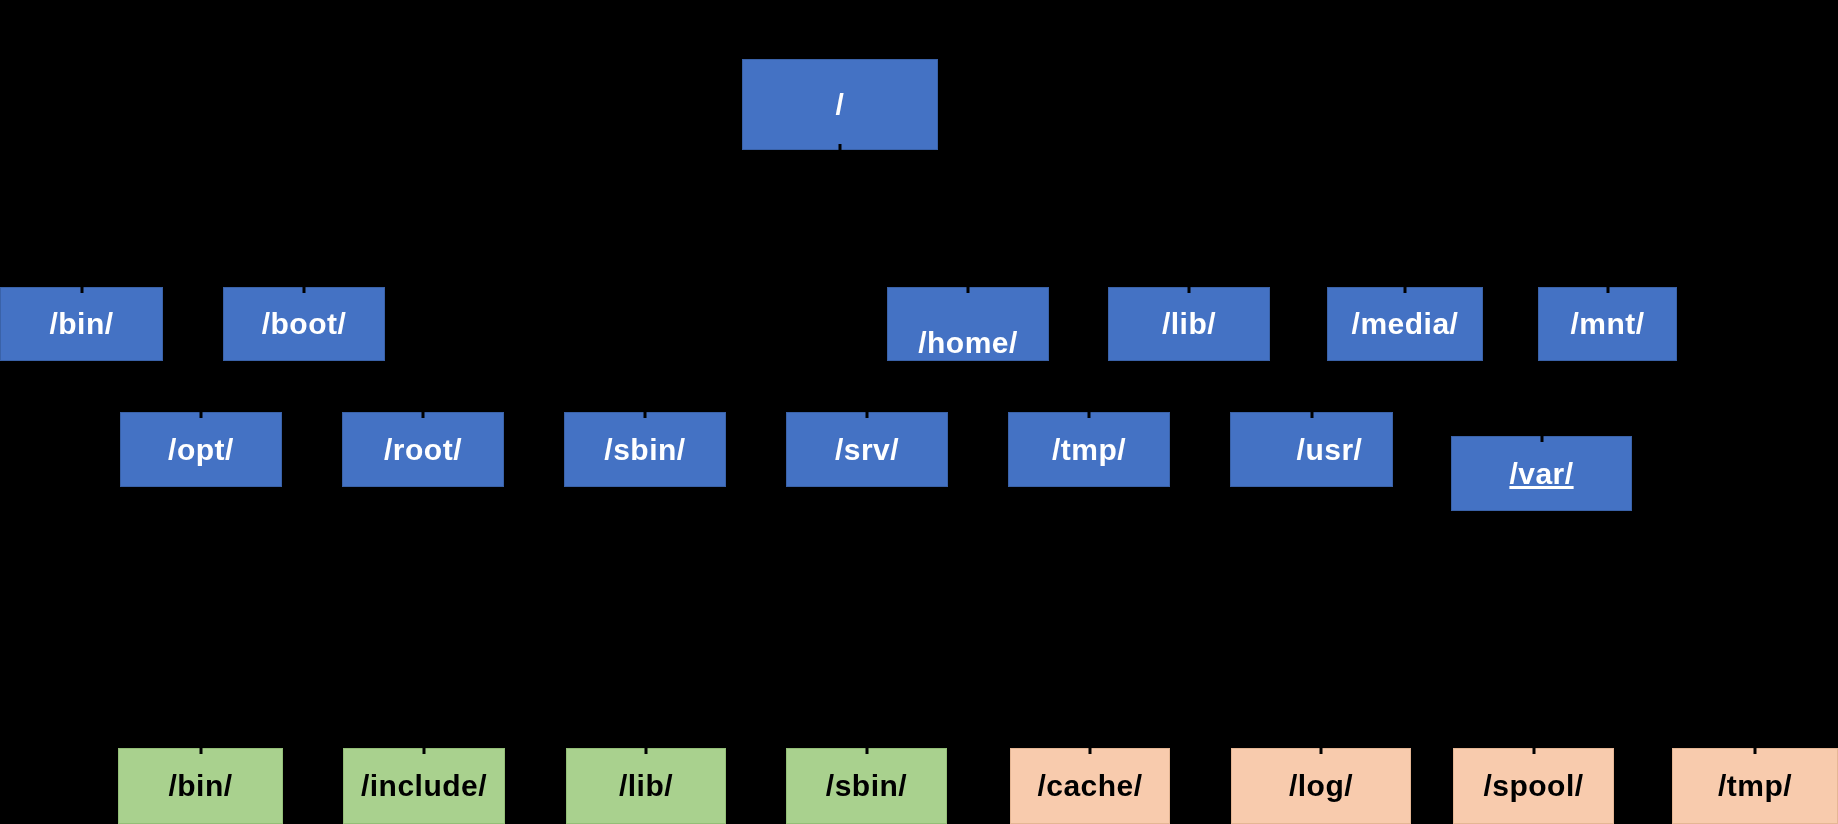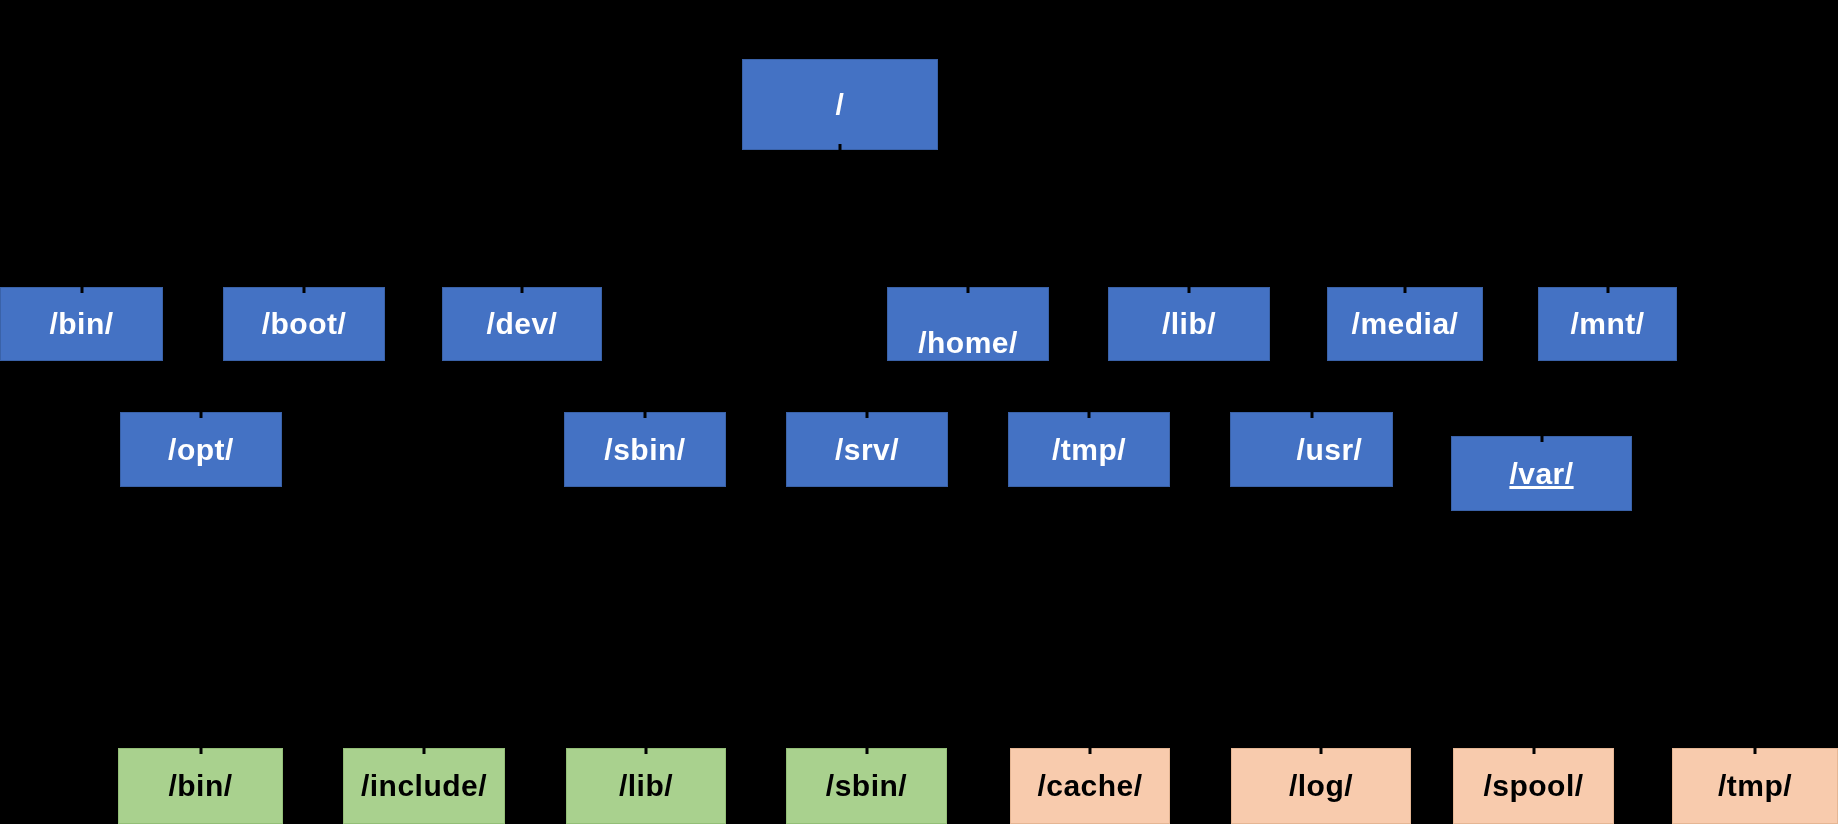--- a/index.html
+++ b/index.html
@@ -61,42 +61,42 @@
       <span class="stub bottom"></span>
     </div>
     <div class="node blue" style="left: 0px; top: 287px; width: 163px; height: 74px;">
       <span>/bin/</span>
       <span class="stub top"></span>
     </div>
     <div class="node blue" style="left: 223px; top: 287px; width: 162px; height: 74px;">
       <span>/boot/</span>
       <span class="stub top"></span>
     </div>
-    <div class="node blue" style="left: 442px; top: 287px; width: 160px; height: 74px;">
-      <span>/dev/</span>
-      <span class="stub top"></span>
-    </div>
     <div class="node blue" style="left: 887px; top: 287px; width: 162px; height: 74px; align-items: flex-end;">
       <span>/home/</span>
       <span class="stub top"></span>
     </div>
     <div class="node blue" style="left: 1108px; top: 287px; width: 162px; height: 74px;">
       <span>/lib/</span>
       <span class="stub top"></span>
     </div>
     <div class="node blue" style="left: 1327px; top: 287px; width: 156px; height: 74px;">
       <span>/media/</span>
       <span class="stub top"></span>
     </div>
     <div class="node blue" style="left: 1538px; top: 287px; width: 139px; height: 74px;">
       <span>/mnt/</span>
       <span class="stub top"></span>
     </div>
     <div class="node blue" style="left: 120px; top: 412px; width: 162px; height: 75px;">
       <span>/opt/</span>
+      <span class="stub top"></span>
+    </div>
+    <div class="node blue" style="left: 342px; top: 412px; width: 162px; height: 75px;">
+      <span>/root/</span>
       <span class="stub top"></span>
     </div>
     <div class="node blue" style="left: 564px; top: 412px; width: 162px; height: 75px;">
       <span>/sbin/</span>
       <span class="stub top"></span>
     </div>
     <div class="node blue" style="left: 786px; top: 412px; width: 162px; height: 75px;">
       <span>/srv/</span>
       <span class="stub top"></span>
     </div>

